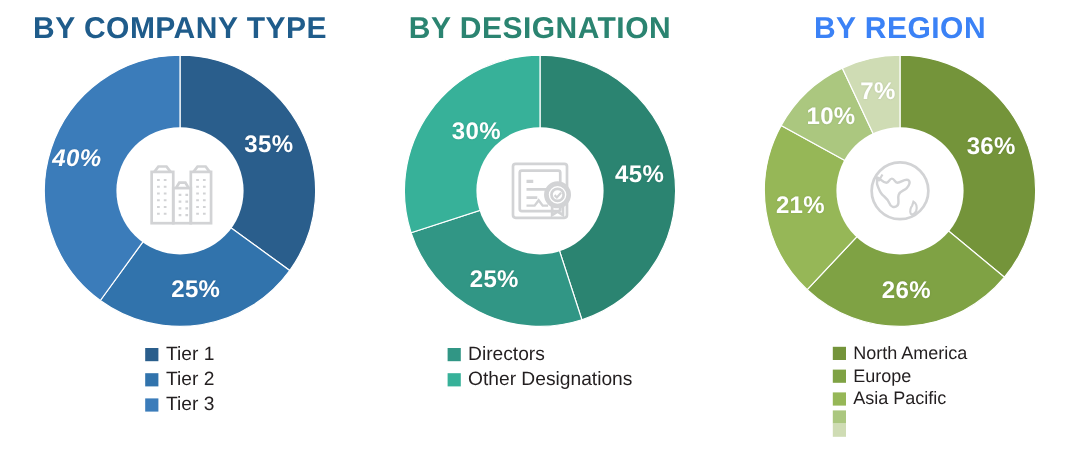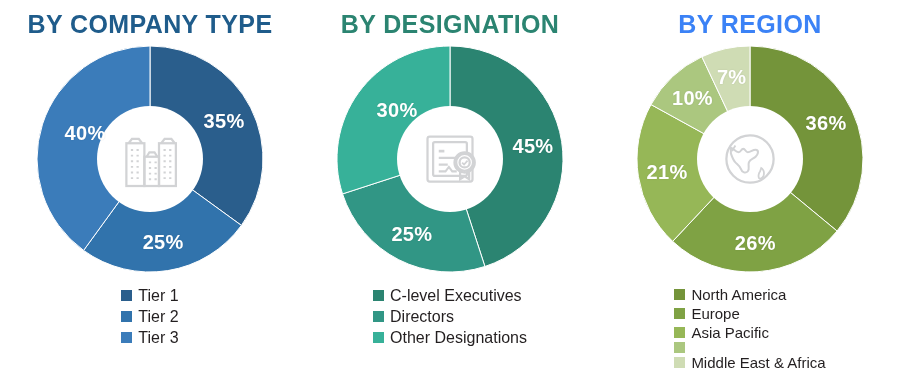--- a/index.html
+++ b/index.html
@@ -134,21 +134,21 @@
             <path d="M15 24 h2 M20 24 h2 M15 29 h2 M20 29 h2 M15 34 h2 M20 34 h2 M15 39 h2 M20 39 h2 M15 44 h2 M20 44 h2 M15 49 h2 M20 49 h2"></path>
             <path d="M31 35 h2 M36 35 h2 M31 40 h2 M36 40 h2 M31 45 h2 M36 45 h2 M31 50 h2 M36 50 h2"></path>
             <path d="M44 24 h2 M49 24 h2 M44 29 h2 M49 29 h2 M44 34 h2 M49 34 h2 M44 39 h2 M49 39 h2 M44 44 h2 M49 44 h2 M44 49 h2 M49 49 h2"></path>
           </g>
         </svg>
       </div>
 
       <div class="labels" id="labels-0">
           <div class="slice-label" style="left: 188px; top: 75.8648px;">35%</div>
           <div class="slice-label" style="left: 127.14px; top: 196.966px;">25%</div>
-          <div class="slice-label" style="left: 49px; top: 88.0426px;">40%</div>
+          <div class="slice-label" style="left: 28px; top: 88.0426px; font-style: italic;">40%</div>
         </div>
     </div>
 
     <div class="legend" id="legend-0">
         <div class="legend-row">
           <span class="legend-swatch" style="background: rgb(42, 94, 140);"></span>
           <span class="legend-label">Tier 1</span>
         </div>
         <div class="legend-row">
           <span class="legend-swatch" style="background: rgb(49, 115, 172);"></span>
@@ -192,24 +192,20 @@
 
       <div class="labels" id="labels-1">
           <div class="slice-label" style="left: 196.966px; top: 100.86px;">45%</div>
           <div class="slice-label" style="left: 75.8648px; top: 188.845px;">25%</div>
           <div class="slice-label" style="left: 61px; top: 64.626px;">30%</div>
         </div>
     </div>
 
     <div class="legend" id="legend-1">
         <div class="legend-row">
-          <span class="legend-swatch" style="background: rgb(43, 132, 113);"></span>
-          <span class="legend-label">C-level Executives</span>
-        </div>
-        <div class="legend-row">
           <span class="legend-swatch" style="background: rgb(49, 150, 133);"></span>
           <span class="legend-label">Directors</span>
         </div>
         <div class="legend-row">
           <span class="legend-swatch" style="background: rgb(55, 177, 153);"></span>
           <span class="legend-label">Other Designations</span>
         </div>
       </div>
   </div>
 
@@ -259,18 +255,17 @@
         </div>
         <div class="legend-row">
           <span class="legend-swatch" style="background: rgb(150, 183, 87);"></span>
           <span class="legend-label">Asia Pacific</span>
         </div>
         <div class="legend-row">
           <span class="legend-swatch" style="background: rgb(171, 199, 127);"></span>
         </div>
         <div class="legend-row">
           <span class="legend-swatch" style="background: rgb(207, 220, 180);"></span>
-          <span class="legend-label">Middle East &amp; Africa</span>
         </div>
       </div>
   </div>
 
 </div>
 
 </body></html>

